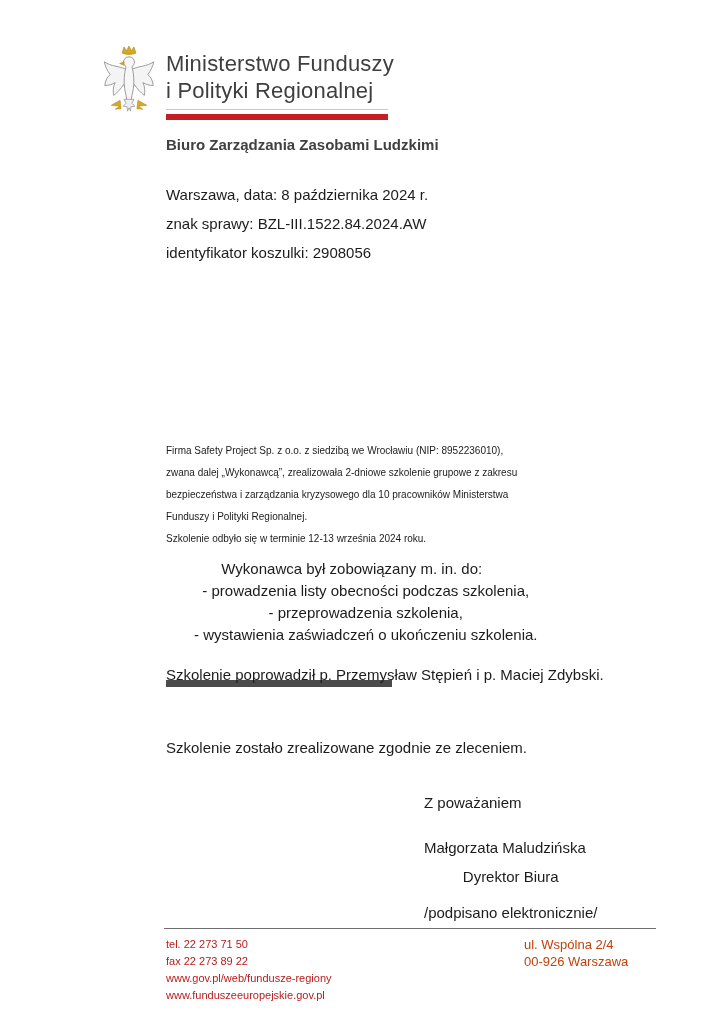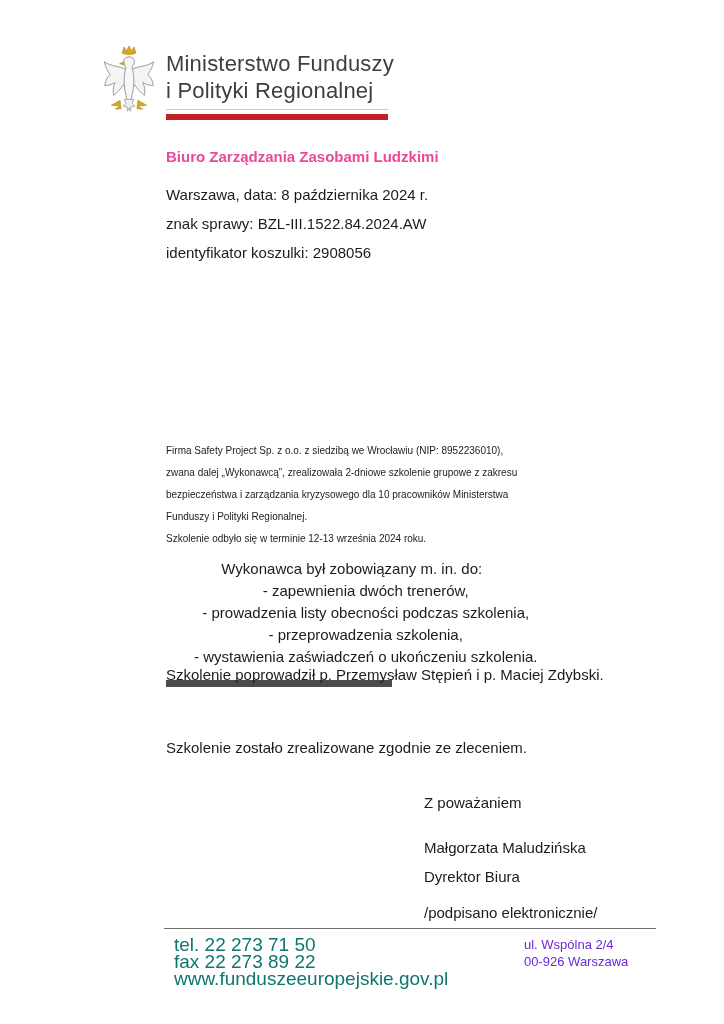--- a/index.html
+++ b/index.html
@@ -17,47 +17,47 @@
   }
   .eagle { position: absolute; left: 53px; top: 44px; width: 60px; height: 84px; }
   .ministry-title {
     position: absolute; left: 120px; top: 50px;
     font-size: 22px; line-height: 27px; color: #3e3e3e; letter-spacing: 0.2px;
   }
   .rule-wrap { position: absolute; left: 120px; top: 109px; width: 222px; }
   .rule-gray { height: 1px; background: #c9c9c9; }
   .rule-red { margin-top: 4px; height: 6px; background: var(--accent); }
   .department {
-    position: absolute; left: 120px; top: 148px;
-    font-size: 15px; font-weight: bold; color: #ec4899;
+    position: absolute; left: 120px; top: 136px;
+    font-size: 15px; font-weight: bold; color: #404040;
   }
   .meta { position: absolute; left: 120px; top: 184px; font-size: 15px; }
   .meta div { line-height: 21px; margin-bottom: 8px; }
   .recipient { position: absolute; left: 120px; top: 328px; font-size: 15px; }
   .recipient div { line-height: 21px; margin-bottom: 9px; }
   .para { position: absolute; left: 120px; top: 440px; font-size: 10px; }
   .para div { line-height: 22px; }
   .obligations { position: absolute; left: 120px; top: 558px; font-size: 15px; text-align: center; }
   .obligations div { line-height: 22px; }
   .obligations .bullet { margin-left: 28px; }
   .redaction-bar {
     position: absolute; left: 120px; top: 680px;
     width: 226px; height: 7px; background: #2b2b2b; opacity: 0.85;
   }
   .trainers { position: absolute; left: 120px; top: 664px; font-size: 15px; line-height: 21px; }
   .completion { position: absolute; left: 120px; top: 737px; font-size: 15px; line-height: 21px; }
   .signature { position: absolute; left: 378px; top: 792px; font-size: 15px; }
   .signature div { line-height: 21px; }
   .sig-closing { margin-bottom: 24px; }
   .sig-name { margin-bottom: 8px; }
-  .sig-title { margin-bottom: 15px; }
+  .sig-title { margin-bottom: 15px; text-align: center; }
   .footer-rule { position: absolute; left: 118px; top: 928px; width: 492px; height: 1px; background: #6e6e6e; }
-  .footer-left { position: absolute; left: 128px; top: 936px; font-size: 19px; color: #0f766e; }
+  .footer-left { position: absolute; left: 120px; top: 936px; font-size: 11px; color: #b91c1c; }
   .footer-left div { line-height: 17px; }
-  .footer-right { position: absolute; left: 478px; top: 936px; font-size: 13px; color: #6d28d9; }
+  .footer-right { position: absolute; left: 478px; top: 936px; font-size: 13px; color: #c2410c; }
   .footer-right div { line-height: 17px; }
 </style>
 </head>
 <body>
 
 <div class="page">
 
   <svg class="eagle" viewBox="0 0 60 85" xmlns="http://www.w3.org/2000/svg">
 
     <path d="M23 9 L25 3 L27.5 7 L30 2 L32.5 7 L35 3 L37 9 C34 11 26 11 23 9 Z" fill="#d8a91f" stroke="#a87f12" stroke-width="0.6"></path>
@@ -103,21 +103,20 @@
   <div class="para">
     <div>Firma Safety Project Sp. z o.o. z siedzibą we Wrocławiu (NIP: 8952236010),</div>
     <div>zwana dalej „Wykonawcą”, zrealizowała 2-dniowe szkolenie grupowe z zakresu</div>
     <div>bezpieczeństwa i zarządzania kryzysowego dla 10 pracowników Ministerstwa</div>
     <div>Funduszy i Polityki Regionalnej.</div>
     <div>Szkolenie odbyło się w terminie 12-13 września 2024 roku.</div>
   </div>
 
   <div class="obligations">
     <div>Wykonawca był zobowiązany m. in. do:</div>
-    <div class="bullet">- zapewnienia dwóch trenerów,</div>
     <div class="bullet">- prowadzenia listy obecności podczas szkolenia,</div>
     <div class="bullet">- przeprowadzenia szkolenia,</div>
     <div class="bullet">- wystawienia zaświadczeń o ukończeniu szkolenia.</div>
   </div>
 
   <div class="redaction-bar"></div>
 
   <div class="trainers">Szkolenie poprowadził p. Przemysław Stępień i p. Maciej Zdybski.</div>
   <div class="completion">Szkolenie zostało zrealizowane zgodnie ze zleceniem.</div>
 
@@ -125,20 +124,21 @@
     <div class="sig-closing">Z poważaniem</div>
     <div class="sig-name">Małgorzata Maludzińska</div>
     <div class="sig-title">Dyrektor Biura</div>
     <div>/podpisano elektronicznie/</div>
   </div>
 
   <div class="footer-rule"></div>
   <div class="footer-left">
     <div>tel. 22 273 71 50</div>
     <div>fax 22 273 89 22</div>
+    <div>www.gov.pl/web/fundusze-regiony</div>
     <div>www.funduszeeuropejskie.gov.pl</div>
   </div>
   <div class="footer-right">
     <div>ul. Wspólna 2/4</div>
     <div>00-926 Warszawa</div>
   </div>
 
 </div>
 
 </body></html>

